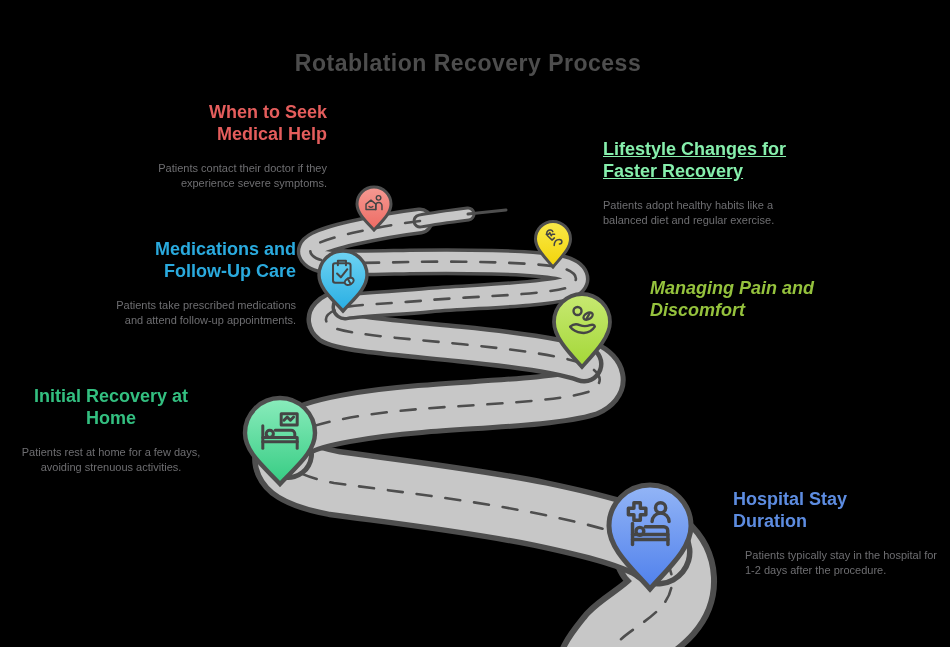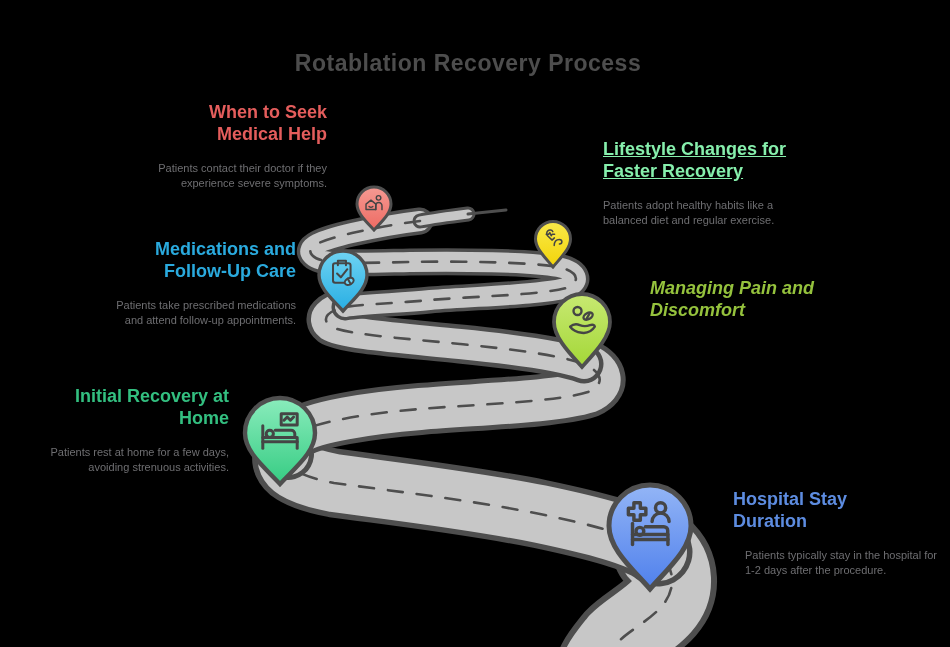--- a/index.html
+++ b/index.html
@@ -14,21 +14,21 @@
   .roadmap{position:absolute;top:0;left:0;}
   .tblock{position:absolute;}
   .tblock .heading{font-size:18px;font-weight:700;line-height:1.22;margin-bottom:15px;}
   .tblock .body{font-size:11px;line-height:1.34;color:#6e6e71;}
   .tb1{right:623px;top:102px;width:178px;text-align:right;}
   .tb2{left:603px;top:139px;width:205px;}
   .tb2 .body{width:176px;}
   .tb3{right:654px;top:239px;width:183px;text-align:right;}
   .tb4{left:650px;top:278px;width:190px;}
   .tb4 .body{width:160px;}
-  .tb5{right:721px;top:386px;width:188px;text-align:right;}
+  .tb5{right:745px;top:386px;width:188px;text-align:center;}
   .tb6{left:733px;top:489px;width:200px;}
   .tb6 .heading{max-width:150px;}
   .tb6 .body{width:192px;margin-left:12px;}
 </style>
 </head>
 <body>
 
 <div class="canvas">
 
   <div class="title">Rotablation Recovery Process</div>

